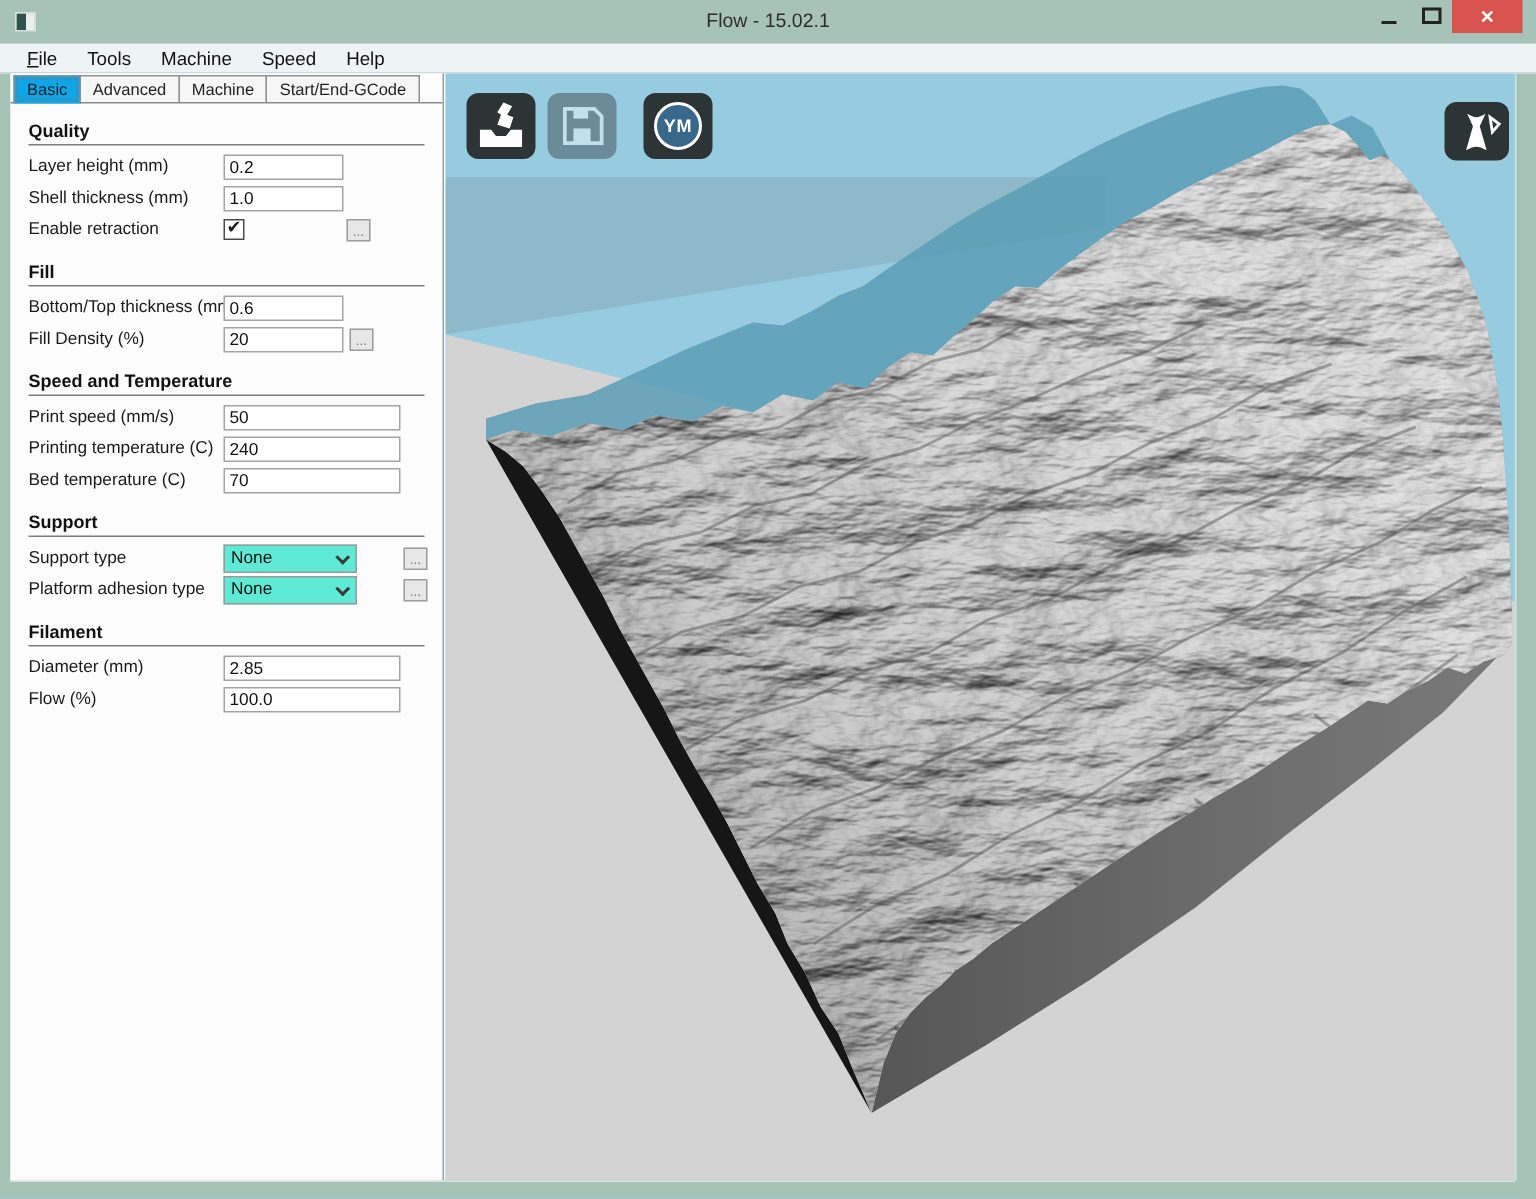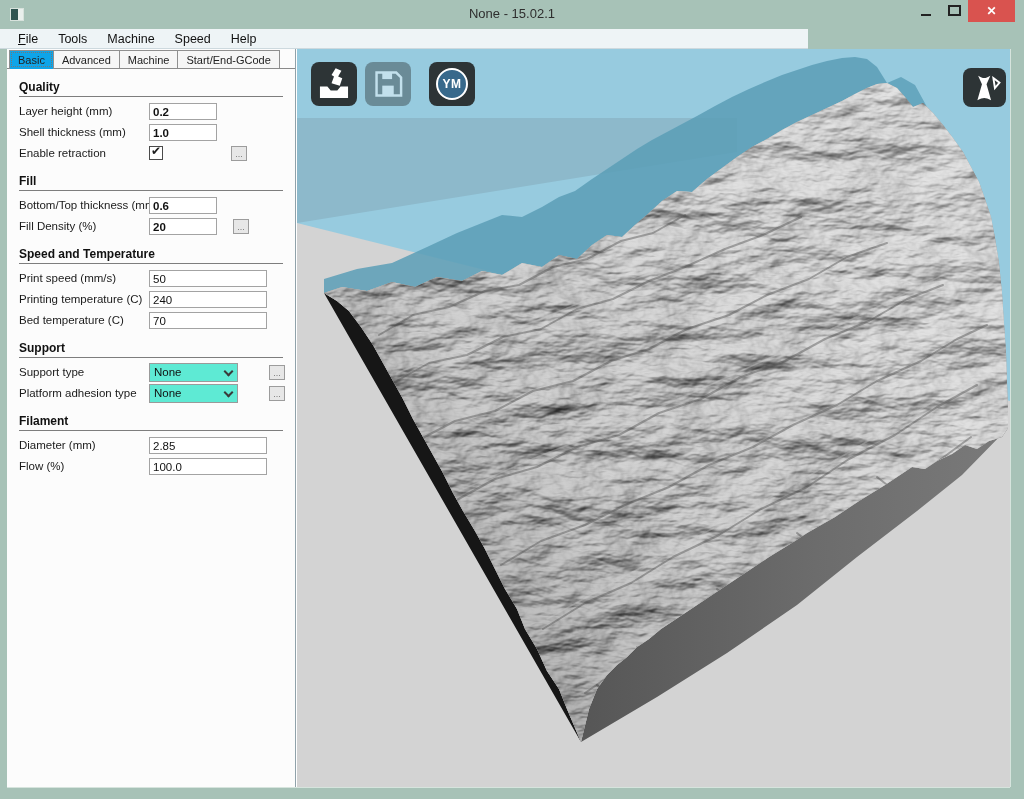--- a/index.html
+++ b/index.html
@@ -14,21 +14,21 @@
   .title { position:absolute; left:0; top:6px; width:100%; text-align:center;
     font-size:13px; color:#2e2e2e; }
   .minbtn { position:absolute; right:86px; top:0; width:22px; height:22px; cursor:default; }
   .mingl { position:absolute; left:5px; top:14px; width:10px; height:2px; background:#222; display:block; }
   .maxbtn { position:absolute; right:58px; top:0; width:22px; height:22px; }
   .maxgl { position:absolute; left:4px; top:5px; width:13px; height:11px; border:2px solid #222; display:block; }
   .closebtn { position:absolute; right:9px; top:0; width:47px; height:22px; background:#d9534f;
     color:#fff; font-size:12px; font-weight:bold; text-align:center; line-height:22px; }
 
   
-  .menubar { position:absolute; left:0; top:29px; width:808px; height:20px;
+  .menubar { position:absolute; left:0; top:29px; width:1024px; height:20px;
     background:#eef4f6; border-bottom:1px solid #cdd9de; font-size:12.5px; color:#111;
     display:flex; align-items:center; padding-left:8px; }
   .mi { padding:0 10px; }
   .mi u { text-decoration:underline; }
 
   
   .content { position:absolute; left:7px; top:49px; width:1003px; height:738px; background:#fff; }
 
   
   .panel { position:absolute; left:0; top:0; width:289px; height:738px; background:#fcfcfc;
@@ -40,21 +40,21 @@
   .tab.active { background:#0ea5e9; position:relative; margin-bottom:-1px; padding-bottom:3px;
     outline:1px dotted #777; outline-offset:-3px;margin-top:38px; }
   .sections { padding:2px 12px 0 12px; }
   .sec-h { font-size:12px; font-weight:bold; color:#111; border-bottom:1px solid #7d7d7d;
     padding-bottom:2px; margin:9px 0 5px; }
   .row { position:relative; height:21px; }
   .lb { position:absolute; left:0; top:3px; font-size:11.5px; color:#1a1a1a; white-space:nowrap; }
   .tin { position:absolute; left:130px; top:1px; height:17px; border:1px solid #a3a3a3;
     background:#fff; font-family:"Liberation Sans",sans-serif; font-size:11.5px; color:#111;
     padding:0 3px; }
-  .w80 { width:68px;font-weight:bold; } .w118 { width:118px; }
+  .w80 { width:80px; } .w118 { width:118px; }
   .cb { position:absolute; left:130px; top:2px; width:14px; height:14px; background:#fff;
     border:1px solid #4a4a4a; }
   .ck { position:absolute; left:1px; top:-3px; font-size:12px; color:#1c1c1c; }
   .combo { position:absolute; left:130px; top:0; width:89px; height:19px; background:#5eead4;
     border:1px solid #9a9a9a; font-size:11.5px; color:#111; }
   .cval { position:absolute; left:4px; top:2px; }
   .chev { position:absolute; right:5px; top:4px; width:7px; height:7px;
     border-right:2px solid #3a3a3a; border-bottom:2px solid #3a3a3a; transform:rotate(45deg); }
   .more { position:absolute; top:2px; width:16px; height:15px; background:#e7e7e7;
     border:1px solid #9c9c9c; font-size:9px; line-height:8px; color:#777; text-align:center;
@@ -79,21 +79,21 @@
   .rline { position:absolute; top:49px; right:13px; width:1px; height:738px; background:#d6e4dd; }
   .bline { position:absolute; left:7px; bottom:11px; width:1003px; height:1px; background:#d6e4dd; }
 </style>
 </head>
 <body>
 
 <div class="win">
 
   <div class="titlebar">
     <span class="appicon"></span>
-    <span class="title">None - 15.02.1</span>
+    <span class="title">Flow - 15.02.1</span>
     <span class="minbtn">
         <i class="mingl"></i>
       </span>
     <span class="maxbtn">
         <i class="maxgl"></i>
       </span>
     <span class="closebtn">✕</span>
   </div>
 
   <div class="menubar">

